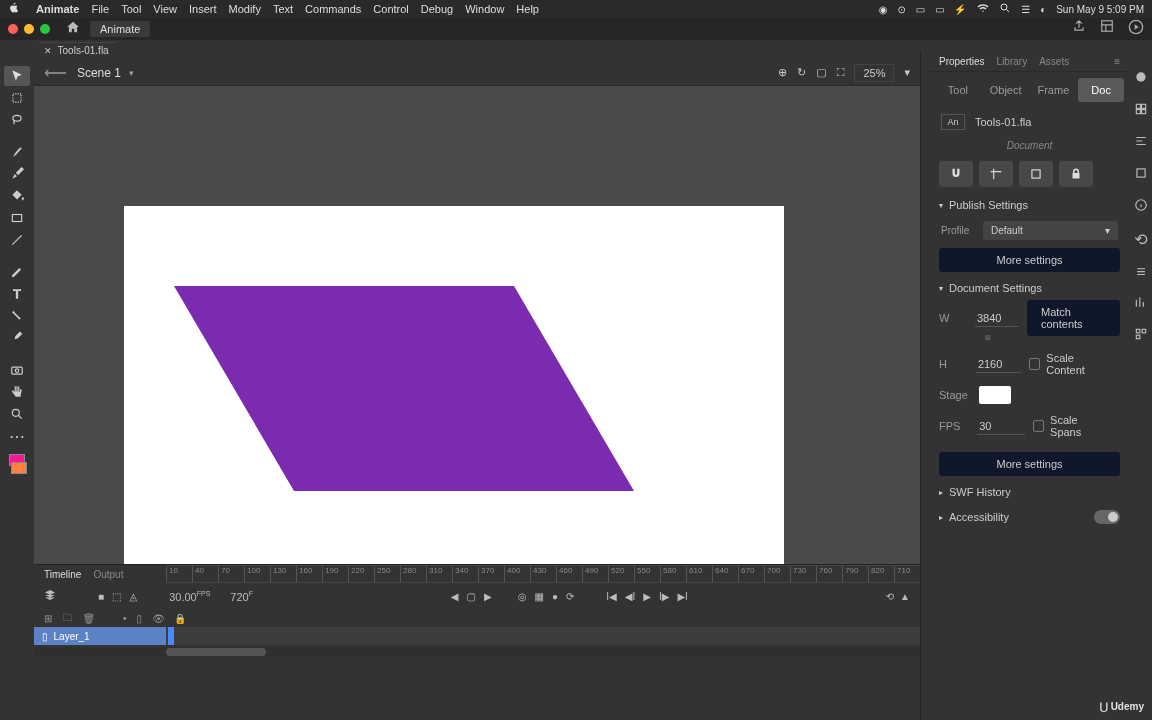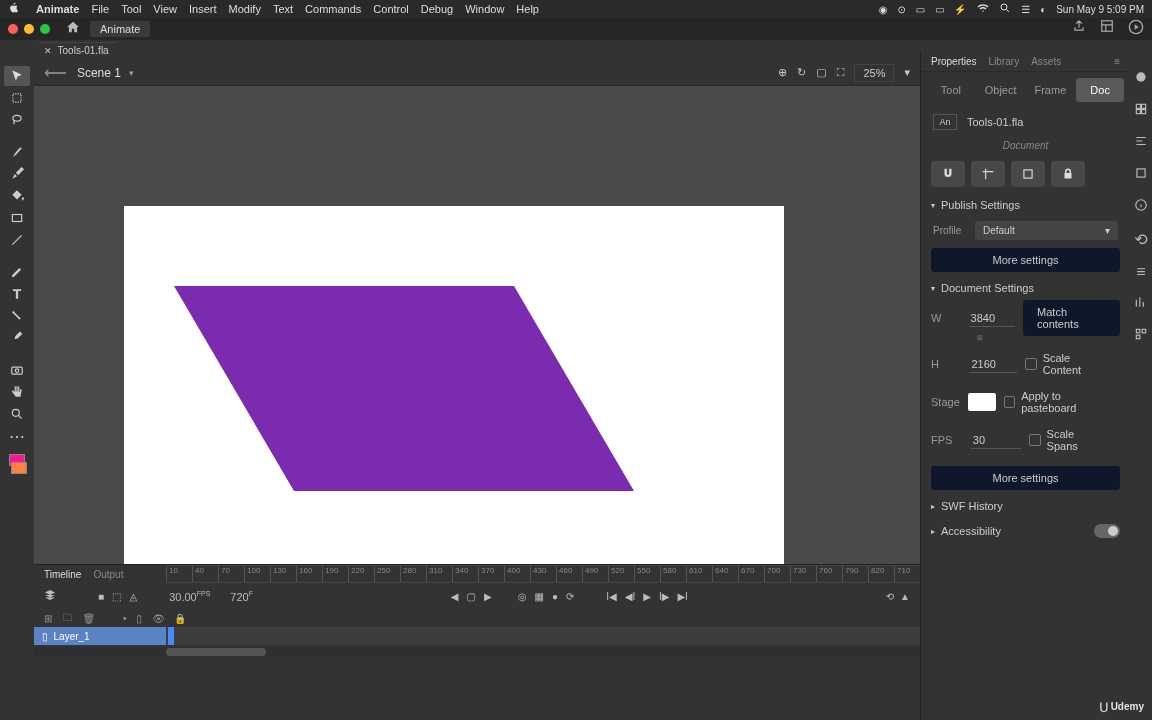--- a/index.html
+++ b/index.html
@@ -44,21 +44,21 @@
 
 .stage-container { position: absolute; left: 34px; top: 86px; right: 232px; bottom: 140px; background: #4a4a4a; overflow: hidden; }
 .stage { background: #fff; position: absolute; left: 90px; top: 120px; width: 660px; height: 370px; }
 .stage .shape { position: absolute; left: 0; top: 80px; }
 
 
 .right-rail { position: absolute; right: 0; top: 60px; bottom: 0; width: 22px; background: #333; display: flex; flex-direction: column; align-items: center; gap: 14px; padding-top: 10px; color: #bbb; }
 .right-rail svg { width: 14px; height: 14px; }
 
 
-.props { position: absolute; right: 22px; top: 52px; bottom: 0; width: 210px; background: #333; font-size: 11px; color: #ccc; border-left: 1px solid #222; }
+.props { position: absolute; right: 22px; top: 52px; bottom: 0; width: 210px; background: #333; font-size: 11px; color: #ccc; border-left: 1px solid #222; padding-left: 8px; }
 .props .panel-tabs { display: flex; gap: 12px; padding: 4px 10px; height: 20px; align-items: center; border-bottom: 1px solid #2a2a2a; }
 .props .panel-tabs span { font-size: 10px; color: #888; }
 .props .panel-tabs span.on { color: #ddd; }
 .props .mode-tabs { display: flex; padding: 6px; gap: 2px; }
 .props .mode-tabs button { flex: 1; background: transparent; color: #999; border: none; padding: 6px 0; font-size: 11px; }
 .props .mode-tabs button.on { background: #5a5a5a; color: #fff; border-radius: 3px; }
 .props .file-row { display: flex; align-items: center; gap: 10px; padding: 6px 12px; }
 .props .file-row .icon { width: 24px; height: 16px; border: 1px solid #555; display: flex; align-items: center; justify-content: center; font-size: 9px; }
 .props .subtle { text-align: center; color: #888; font-style: italic; font-size: 10px; padding: 4px; }
 .props .icon-row { display: flex; gap: 6px; padding: 6px 10px; }
@@ -403,24 +403,20 @@
       <span class="field-label">H</span>
       <span class="num-input">2160</span>
       <div class="check-row" style="margin-left:auto">
         <span class="check"></span>
         <span>Scale Content</span>
       </div>
     </div>
     <div class="row2">
       <span class="field-label">Stage</span>
       <span class="stage-swatch"></span>
-      <div class="check-row" style="margin-left:auto">
-        <span class="check"></span>
-        <span>Apply to pasteboard</span>
-      </div>
     </div>
     <div class="row2">
       <span class="field-label">FPS</span>
       <span class="num-input">30</span>
       <div class="check-row" style="margin-left:auto">
         <span class="check"></span>
         <span>Scale Spans</span>
       </div>
     </div>
   </div>

